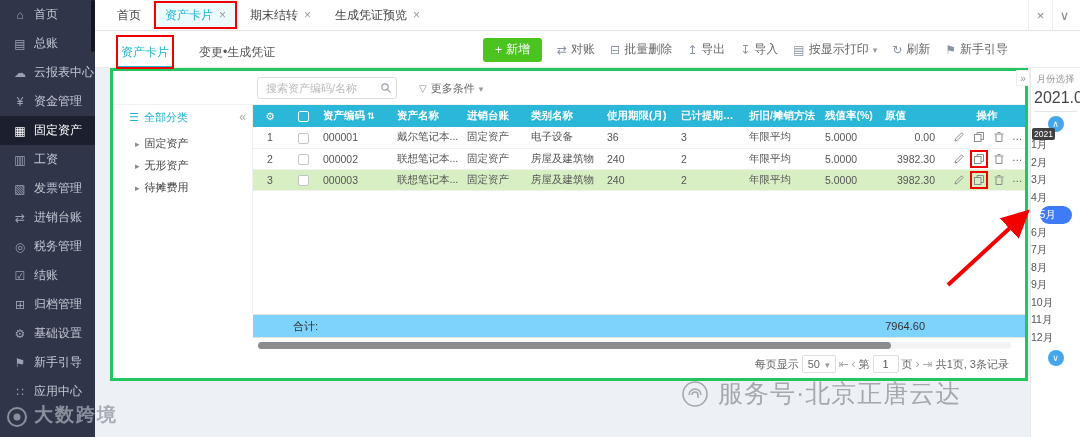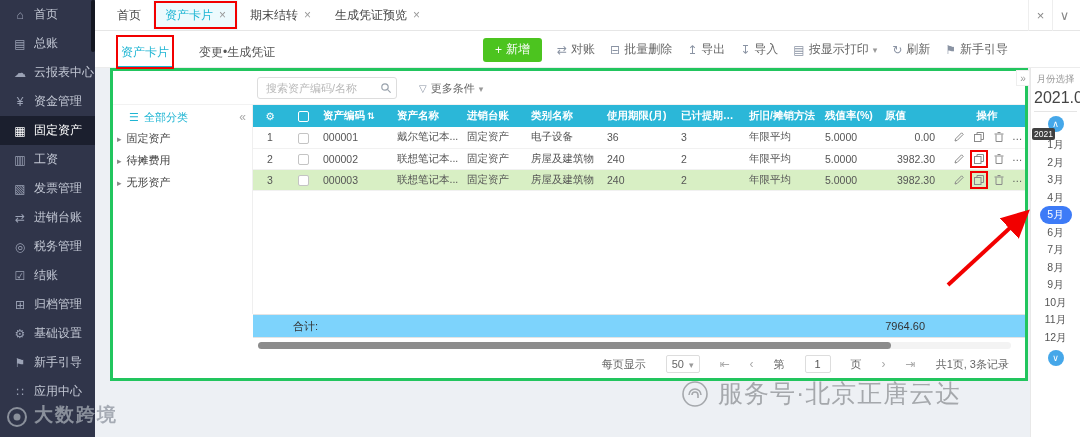--- a/index.html
+++ b/index.html
@@ -53,21 +53,21 @@
   .search-box input::placeholder{color:#b8b8b8}
   .search-ic{width:20px;text-align:center;line-height:10px;cursor:pointer}
   .more-filter{position:absolute;left:306px;top:10px;font-size:11px;color:#666;display:flex;gap:4px;
     align-items:center;cursor:pointer}
   .funnel{color:#8a93a3;font-size:10px}
 
   .cat-panel{position:absolute;left:0;top:34px;width:140px;bottom:64px;border-right:1px solid #efefef}
   .cat-header{height:24px;display:flex;align-items:center;font-size:11px;color:#1fb5d3;
     padding-left:16px;gap:5px}
   .cat-collapse{position:absolute;right:6px;top:5px;color:#a8a8a8;font-size:12px;cursor:pointer}
-  .tree-item{height:22px;line-height:19px;padding-left:4px;font-size:11px;color:#444;cursor:pointer;
+  .tree-item{height:22px;line-height:28px;padding-left:22px;font-size:11px;color:#444;cursor:pointer;
     white-space:nowrap}
   .tree-caret{color:#888;font-size:9px;margin-right:5px}
 
   .table-area{position:absolute;left:140px;top:34px;right:0;height:262px;overflow:hidden}
   table{width:100%;border-collapse:collapse;table-layout:fixed;font-size:10.5px}
   thead th{background:#2bb7d8;color:#fff;height:22px;font-weight:bold;text-align:left;padding:0 4px;
     overflow:hidden;white-space:nowrap;text-overflow:ellipsis;font-size:10.5px}
   thead th.c-center{text-align:center}
   tbody td{height:21px;border-bottom:1px solid #f1f1f1;color:#555;padding:0 4px;overflow:hidden;
     white-space:nowrap;text-overflow:ellipsis;background:#fff}
@@ -83,39 +83,39 @@
   .op.red-box{outline:2px solid #f20000}
 
   .summary-row{position:absolute;left:140px;right:0;bottom:40px;height:24px;border-top:1px solid #e4e4e4;
     border-bottom:1px solid #e4e4e4;display:flex;align-items:center;font-size:11px;color:#333;background:#7dd3fc}
   .summary-label{padding-left:40px}
   .summary-total{margin-left:auto;margin-right:100px}
 
   .hscroll{position:absolute;left:145px;right:14px;bottom:29px;height:7px;background:#f3f3f3;border-radius:4px}
   .hthumb{position:absolute;left:0;top:0;height:7px;width:84%;background:#8c8c8c;border-radius:4px;cursor:pointer}
 
-  .pager{position:absolute;right:16px;bottom:5px;display:flex;align-items:center;gap:20px;
+  .pager{position:absolute;right:16px;bottom:5px;display:flex;align-items:center;gap:3px;
     font-size:11px;color:#666}
   .select{border:1px solid #ddd;border-radius:2px;padding:2px 5px;display:flex;gap:5px;align-items:flex-end;cursor:pointer}
   .pg-nav{color:#aaa;font-size:12px;cursor:pointer}
   .pg-input{width:26px;height:18px;border:1px solid #ddd;border-radius:2px;text-align:center;
     font-size:11px;color:#555;font-family:inherit}
 
   
   .month-panel{position:absolute;left:1030px;top:68px;width:50px;bottom:0;background:#fff;
     border-left:1px solid #e8e8e8;z-index:6}
   .mp-collapse{position:absolute;left:-15px;top:2px;width:14px;height:16px;color:#999;font-size:10px;
     text-align:center;line-height:15px;background:#fff;border:1px solid #eee;cursor:pointer}
   .mp-title{font-size:9.5px;color:#999;text-align:center;padding-top:5px}
   .mp-period{font-size:16px;color:#444;text-align:center;padding:3px 0 4px;border-bottom:1px solid #e5e5e5;
     margin:0 3px;cursor:pointer}
   .mp-btn{width:16px;height:16px;border-radius:50%;background:#45a7e9;color:#fff;font-size:9px;
     line-height:16px;text-align:center;margin:4px auto;cursor:pointer}
   .mp-months{position:relative}
-  .month{height:17.5px;line-height:17.5px;text-align:center;font-size:10.5px;color:#555;cursor:pointer}
+  .month{height:17.5px;line-height:17.5px;text-align:left;font-size:10.5px;color:#555;cursor:pointer}
   .month.selected{background:#3d7bf7;color:#fff;border-radius:9px;width:32px;margin:0 auto}
   .year-badge{position:absolute;left:1px;top:-8px;background:#404040;color:#fff;font-size:8.5px;
     padding:1px 2px;border-radius:2px;line-height:10px;z-index:2}
 
   
   .anno-arrow{position:absolute;left:930px;top:195px;width:105px;height:100px;z-index:50;pointer-events:none}
   .wm-center{position:absolute;left:680px;top:377px;display:flex;align-items:center;gap:8px;z-index:40;
     opacity:.75;pointer-events:none}
   .wm-center .wm-text{font-size:25px;font-weight:normal;color:#8d9094;letter-spacing:1px;white-space:nowrap}
   .wm-left{position:absolute;left:6px;top:402px;display:flex;align-items:flex-end;gap:6px;z-index:40;
@@ -276,22 +276,22 @@
   </div>
 
   <div class="cat-panel">
     <div class="cat-header">
       <span>☰</span>
       <span>全部分类</span>
       <span class="cat-collapse">«</span>
     </div>
     <div>
         <div class="tree-item"><span class="tree-caret">▸</span><span>固定资产</span></div>
+        <div class="tree-item"><span class="tree-caret">▸</span><span>无形资产</span></div>
         <div class="tree-item"><span class="tree-caret">▸</span><span>待摊费用</span></div>
-        <div class="tree-item"><span class="tree-caret">▸</span><span>无形资产</span></div>
       </div>
   </div>
 
   <div class="table-area">
     <table>
       <colgroup>
         <col style="width:34px">
           <col style="width:32px">
           <col style="width:74px">
           <col style="width:70px">

